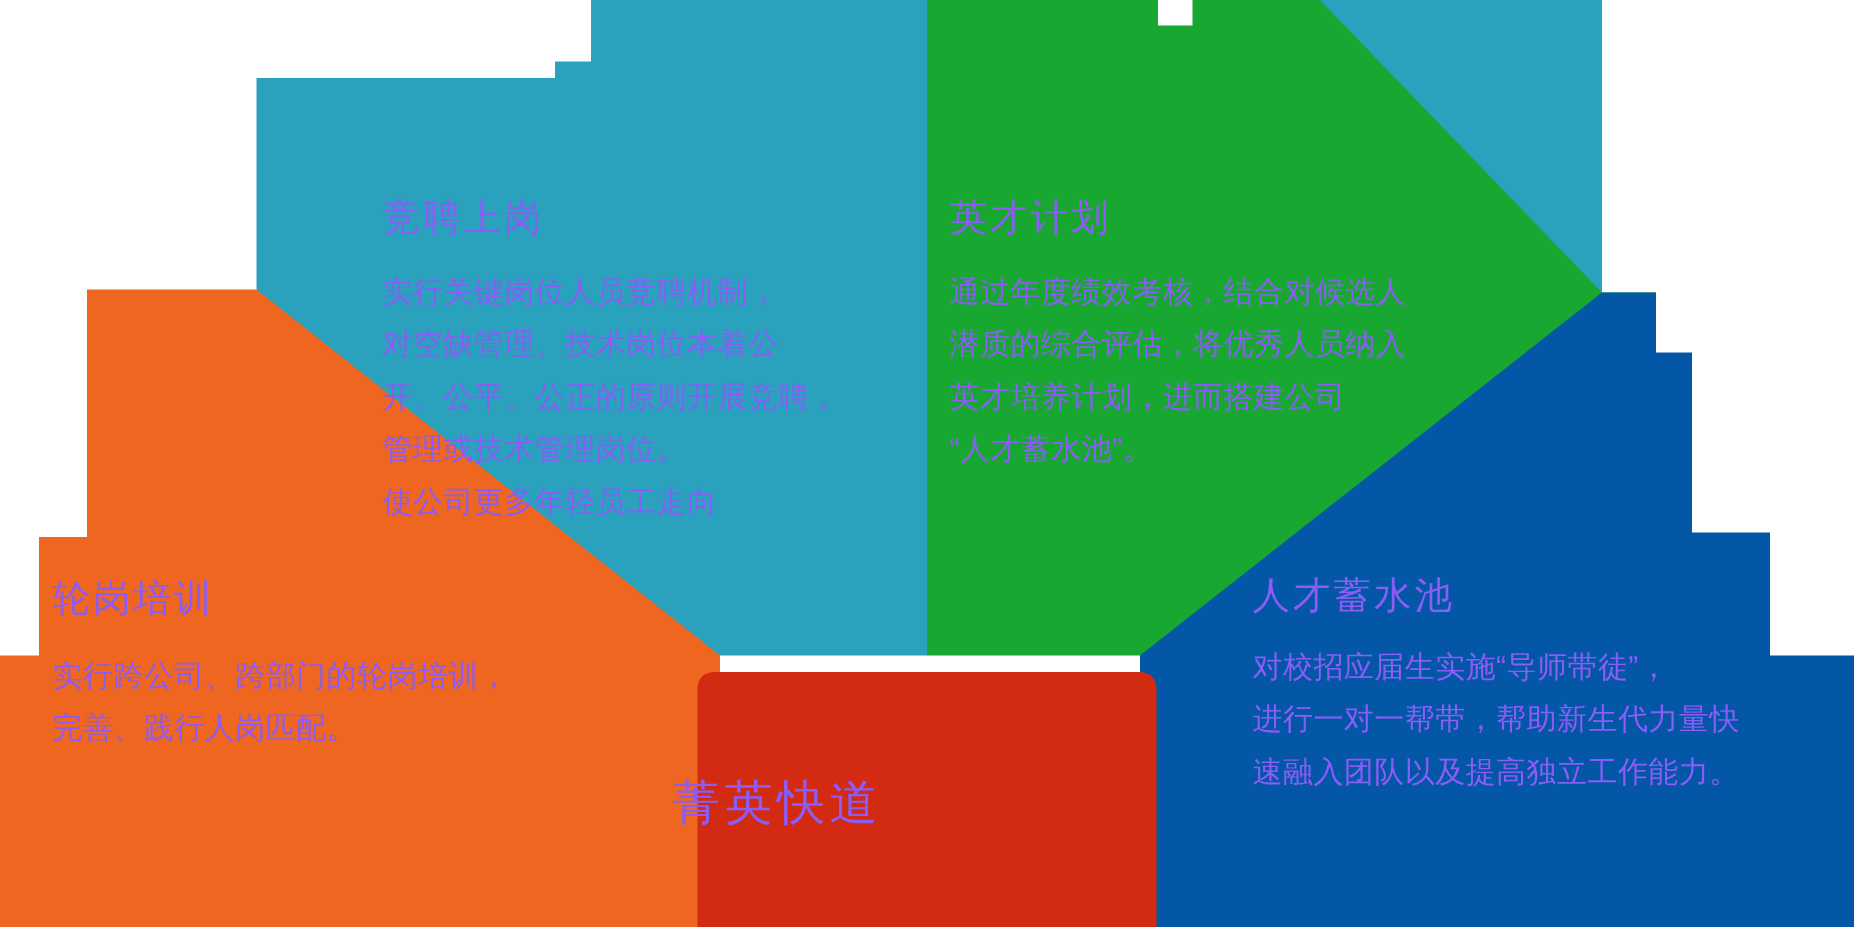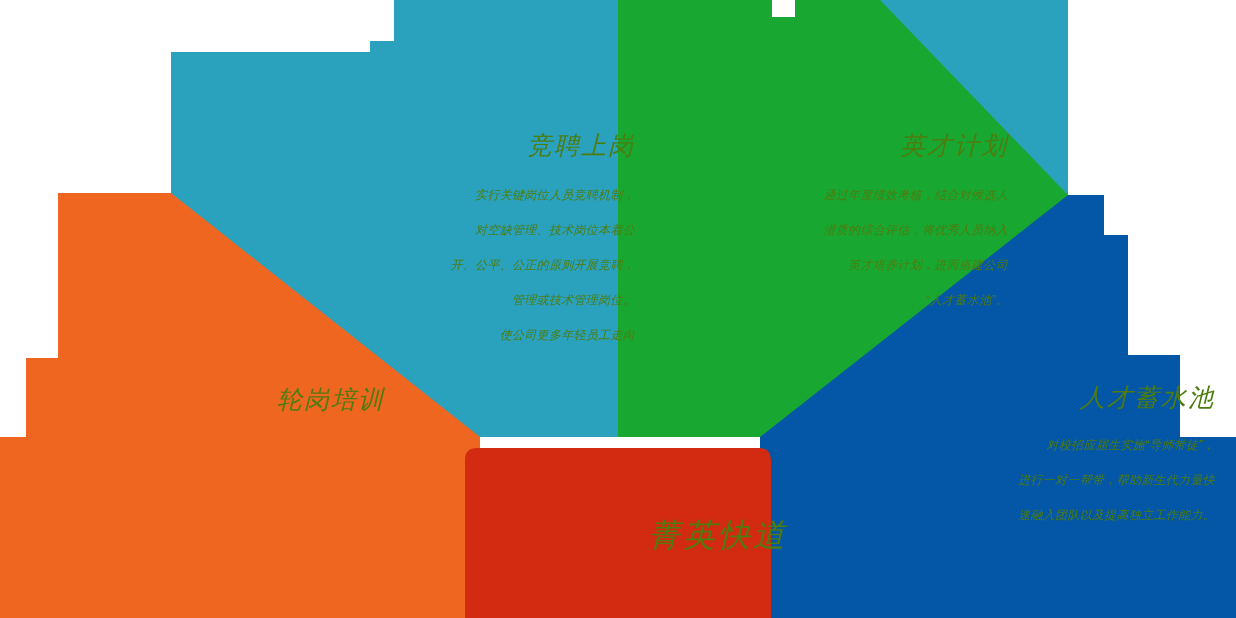--- a/index.html
+++ b/index.html
@@ -19,35 +19,34 @@
   }
   #shapes {
     position: absolute;
     left: 0;
     top: 0;
     width: 1236px;
     height: 618px;
   }
   .panel {
     position: absolute;
-    text-align: right;
-    color: #4d7c0f;
+    text-align: left;
+    color: #8b5cf6;
     pointer-events: none;
-    font-style: italic;
   }
   .panel-title {
     font-size: 25px;
     line-height: 30px;
     letter-spacing: 2px;
     font-weight: normal;
     margin: 0 0 18px 0;
     white-space: nowrap;
   }
   .panel-body {
-    font-size: 12px;
+    font-size: 20px;
     line-height: 35px;
     letter-spacing: 0.3px;
     margin: 0;
   }
   .panel-body div {
     white-space: nowrap;
   }
 
   
   #panel-teal {
@@ -130,20 +129,24 @@
     <div class="panel-body">
       <div>通过年度绩效考核，结合对候选人</div>
       <div>潜质的综合评估，将优秀人员纳入</div>
       <div>英才培养计划，进而搭建公司</div>
       <div>“人才蓄水池”。</div>
     </div>
   </div>
 
   <div class="panel" id="panel-orange">
     <div class="panel-title">轮岗培训</div>
+    <div class="panel-body">
+      <div>实行跨公司、跨部门的轮岗培训，</div>
+      <div>完善、践行人岗匹配。</div>
+    </div>
   </div>
 
   <div class="panel" id="panel-blue">
     <div class="panel-title">人才蓄水池</div>
     <div class="panel-body">
       <div>对校招应届生实施“导师带徒”，</div>
       <div>进行一对一帮带，帮助新生代力量快</div>
       <div>速融入团队以及提高独立工作能力。</div>
     </div>
   </div>

